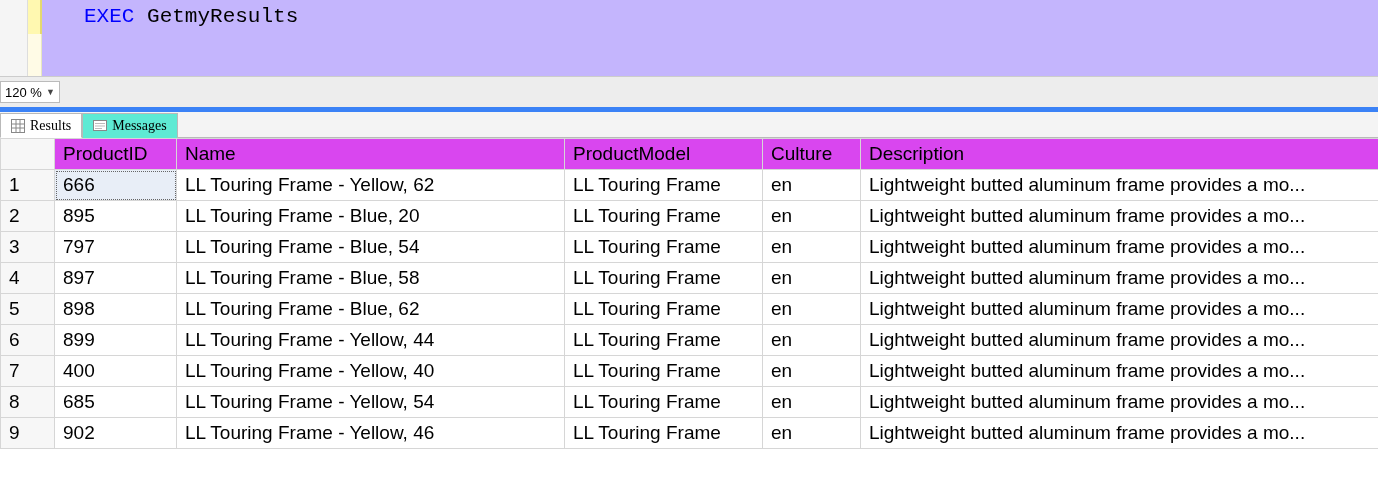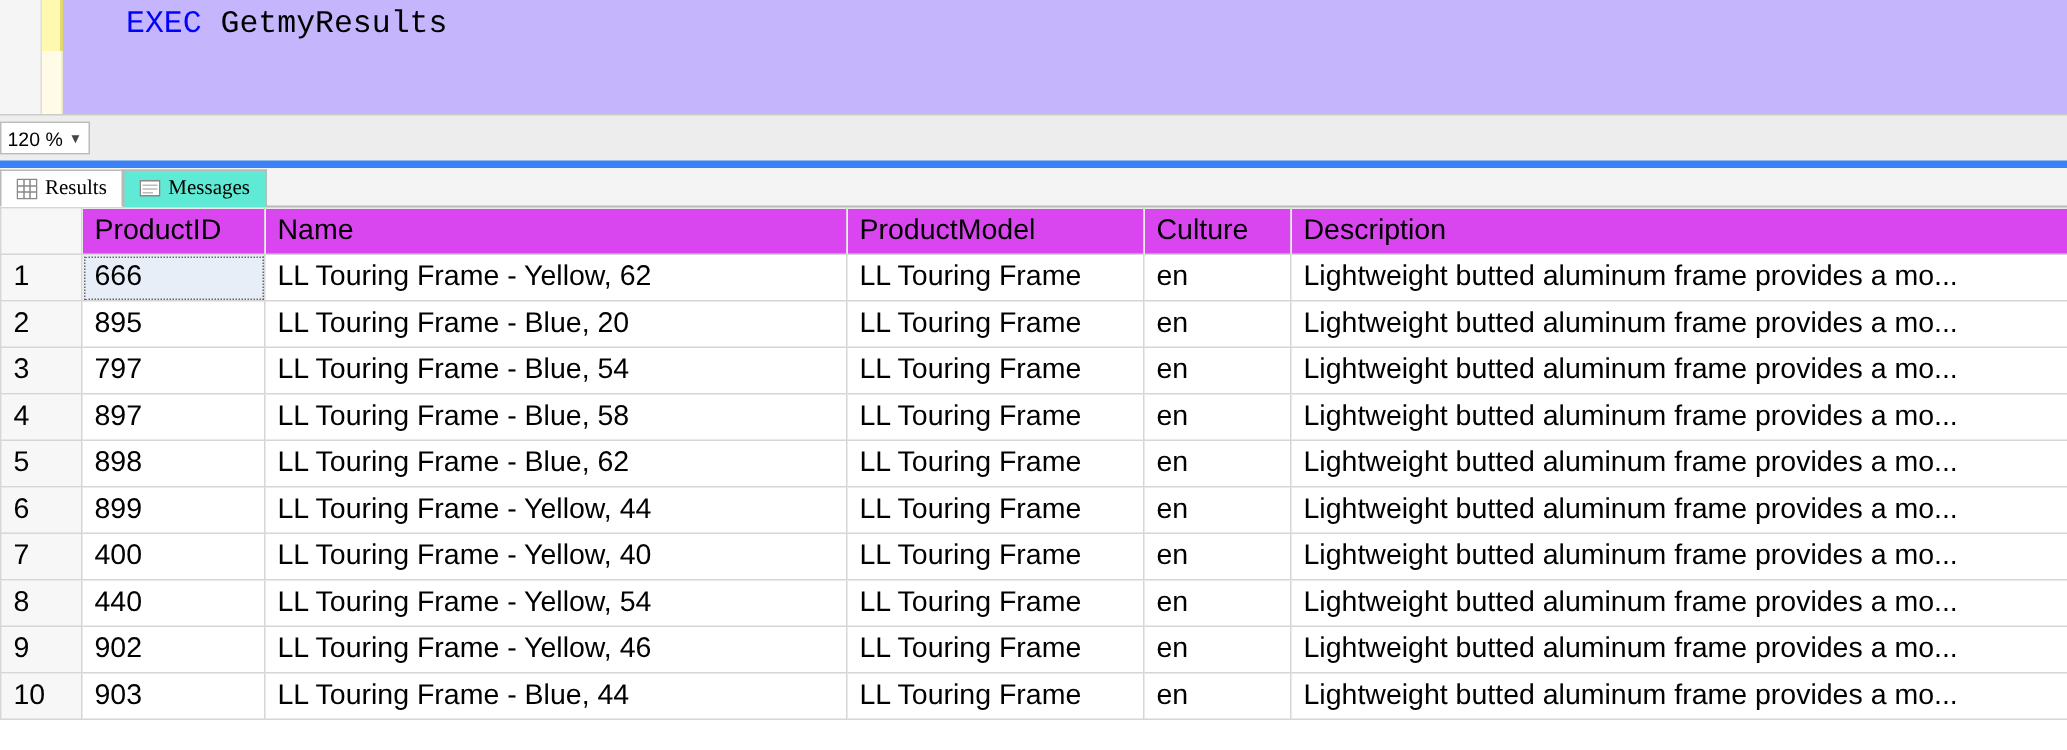--- a/index.html
+++ b/index.html
@@ -256,37 +256,29 @@
         <tr>
           <td class="rownum">7</td>
           <td>400</td>
           <td>LL Touring Frame - Yellow, 40</td>
           <td>LL Touring Frame</td>
           <td>en</td>
           <td>Lightweight butted aluminum frame provides a mo...</td>
         </tr>
         <tr>
           <td class="rownum">8</td>
-          <td>440</td>
+          <td>685</td>
           <td>LL Touring Frame - Yellow, 54</td>
           <td>LL Touring Frame</td>
           <td>en</td>
           <td>Lightweight butted aluminum frame provides a mo...</td>
         </tr>
         <tr>
           <td class="rownum">9</td>
           <td>902</td>
           <td>LL Touring Frame - Yellow, 46</td>
           <td>LL Touring Frame</td>
           <td>en</td>
           <td>Lightweight butted aluminum frame provides a mo...</td>
         </tr>
-        <tr>
-          <td class="rownum">10</td>
-          <td>903</td>
-          <td>LL Touring Frame - Blue, 44</td>
-          <td>LL Touring Frame</td>
-          <td>en</td>
-          <td>Lightweight butted aluminum frame provides a mo...</td>
-        </tr>
       </tbody>
   </table>
 </div>
 
 </body></html>

